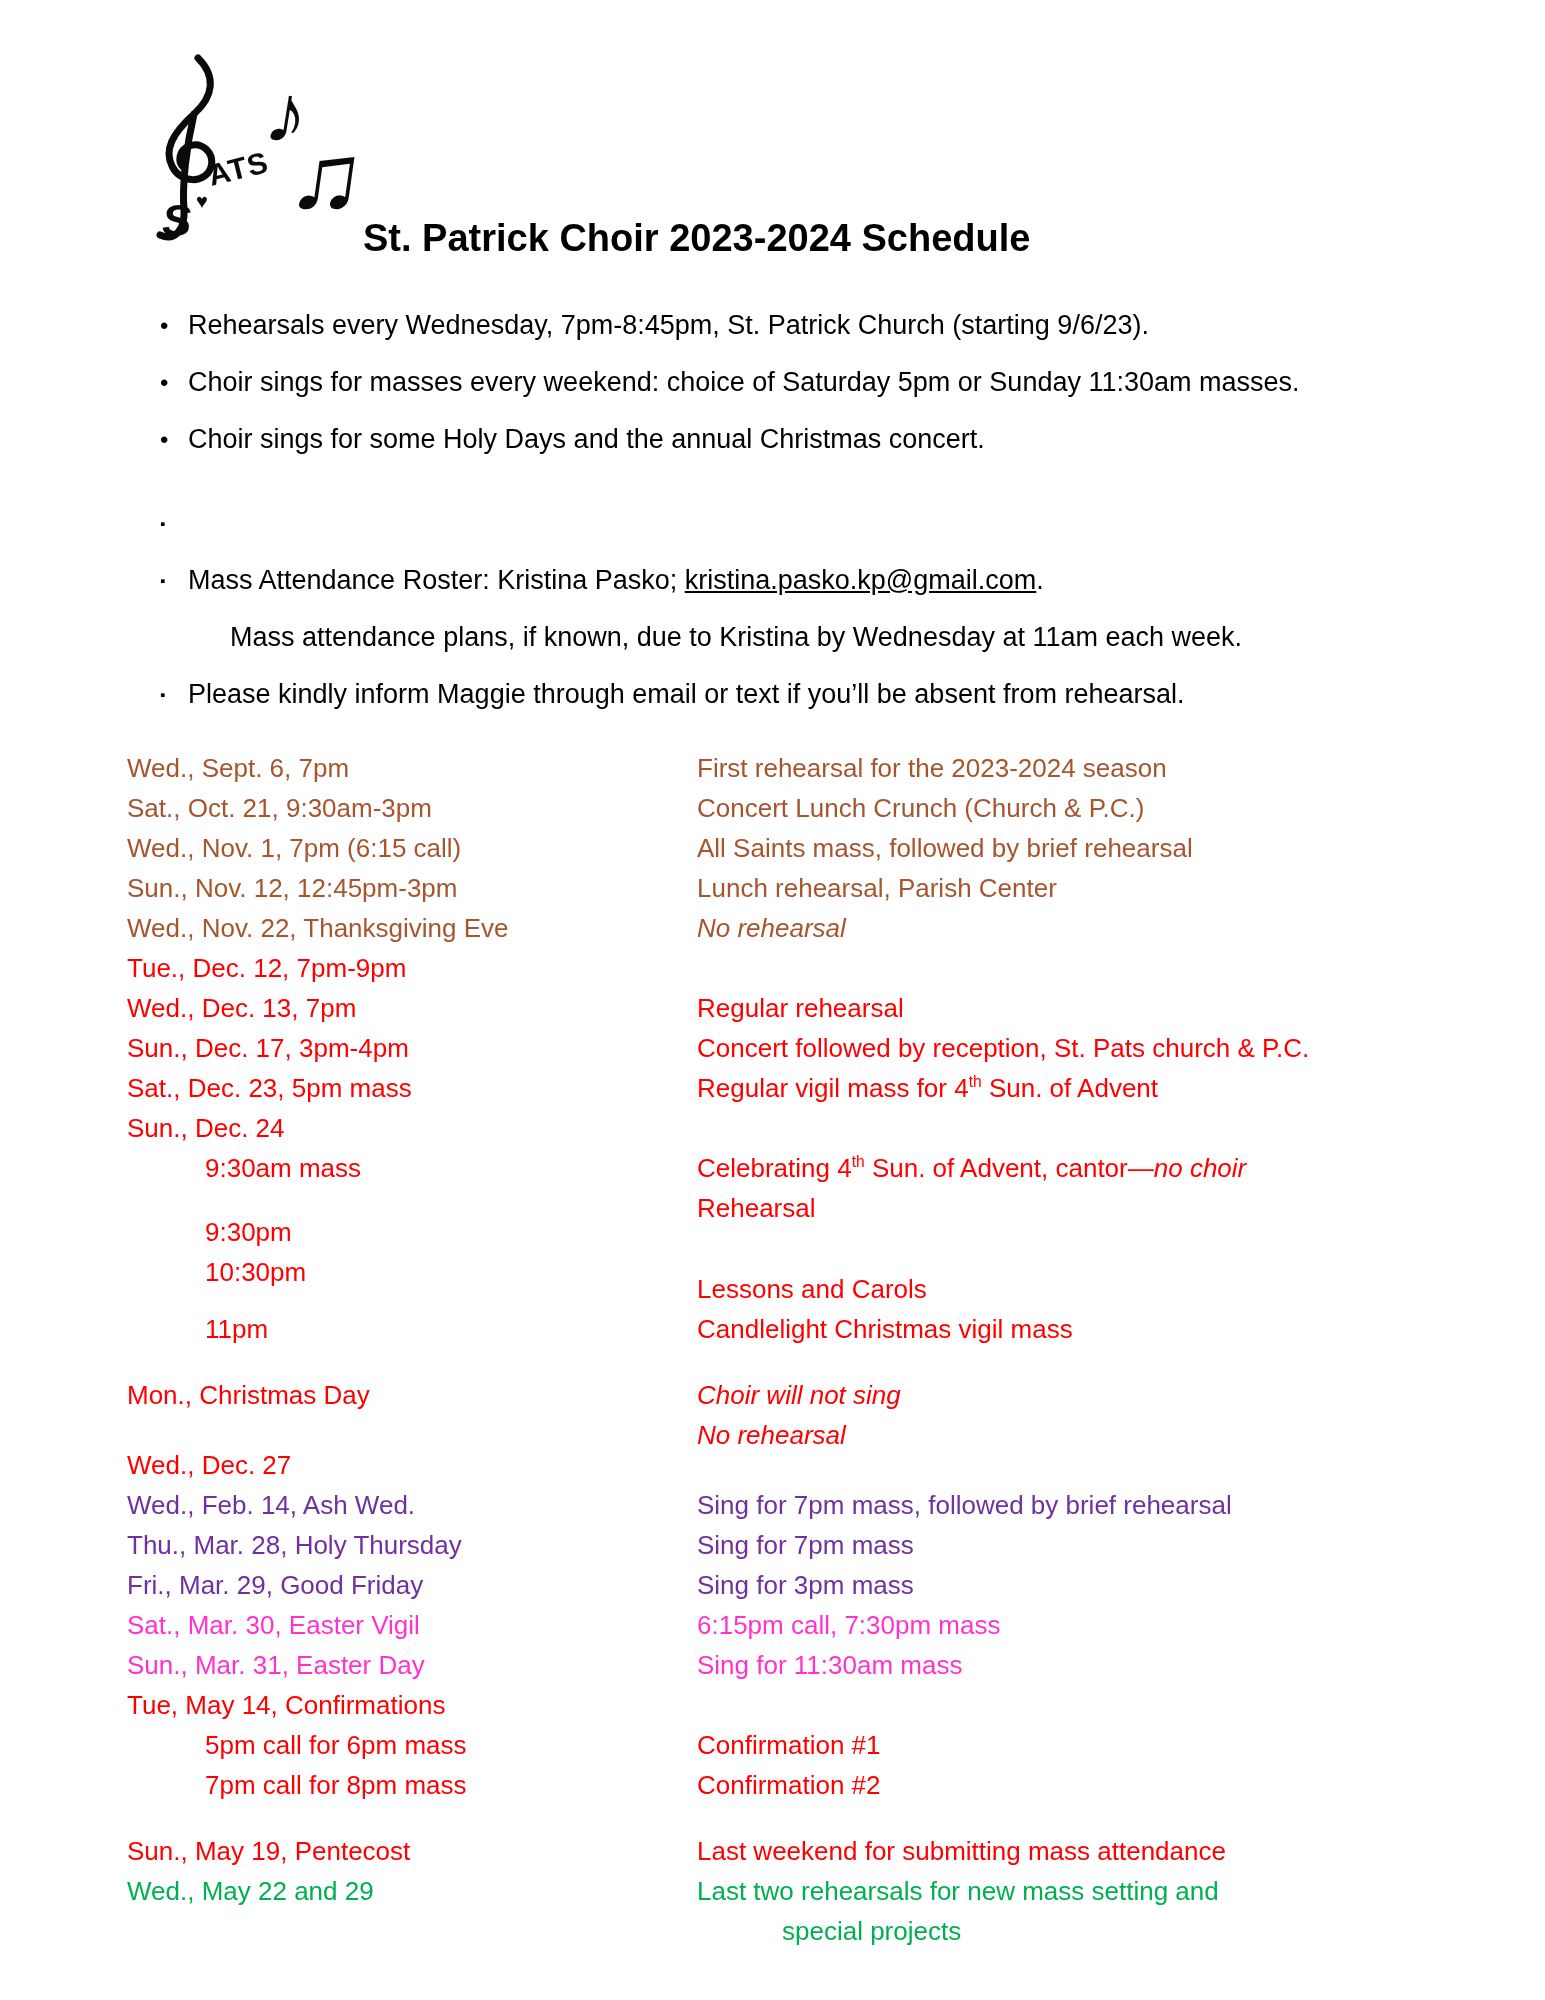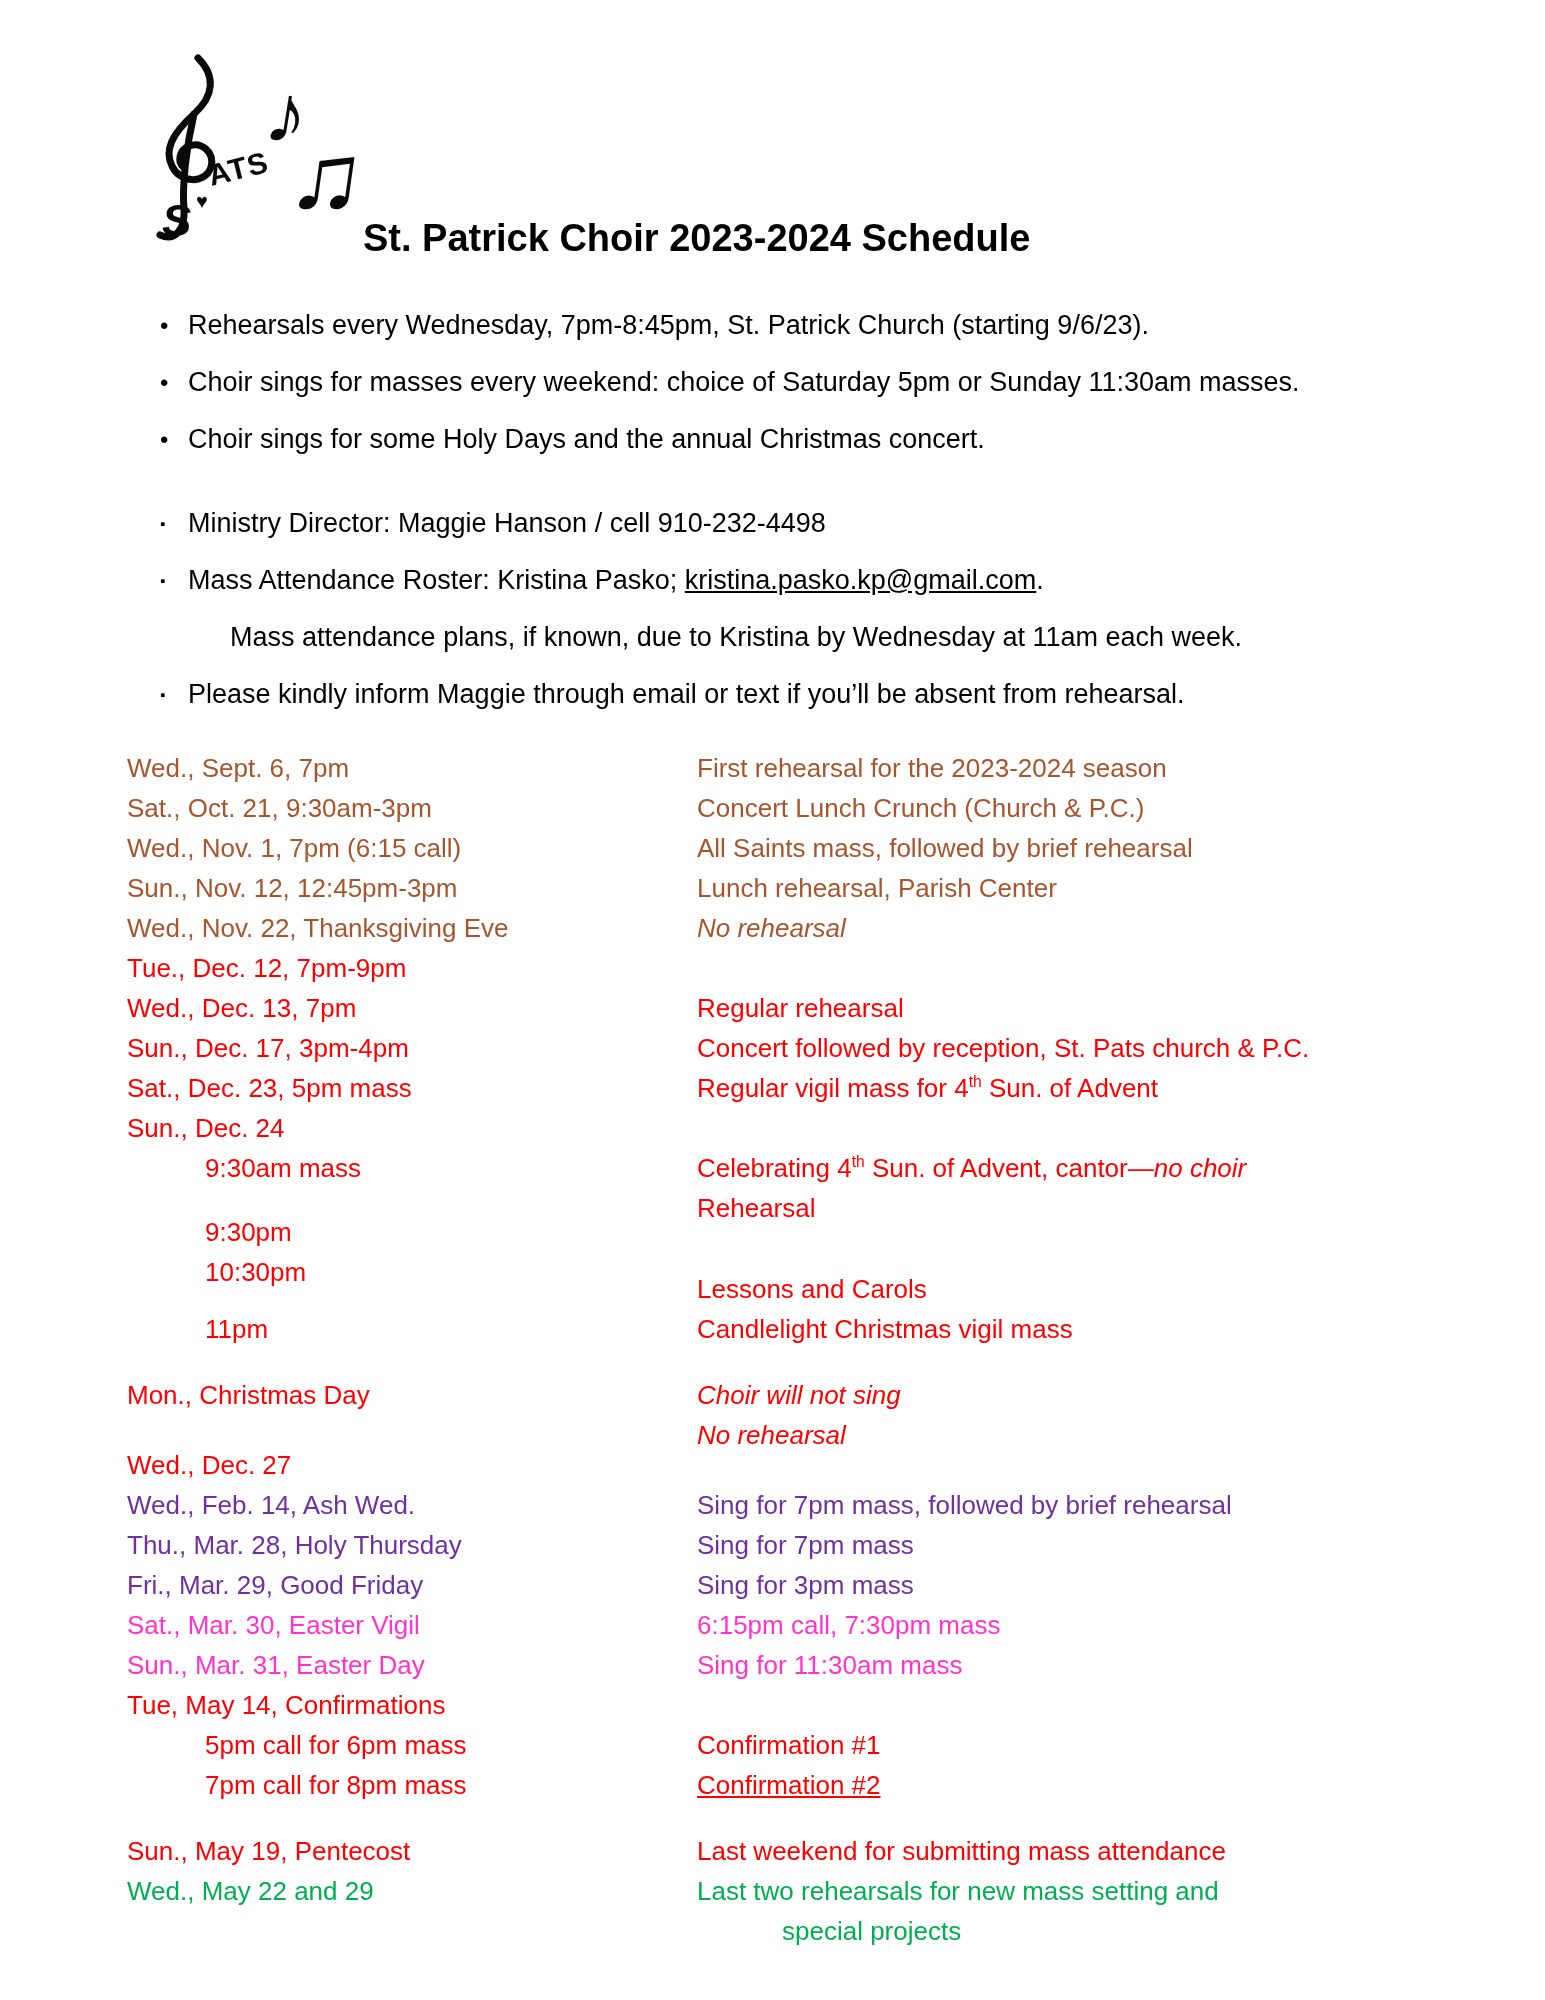--- a/index.html
+++ b/index.html
@@ -72,21 +72,20 @@
     </div>
     <div class="bitem">
       <span class="marker round">•</span>
       <span>Choir sings for some Holy Days and the annual Christmas concert.</span>
     </div>
   </div>
 
   <div id="info" class="blist">
     <div class="bitem">
       <span class="marker square">▪</span>
-      <span>Ministry Director: Maggie Hanson / cell 910-232-4498</span>
     </div>
     <div class="bitem">
       <span class="marker square">▪</span>
       <span><span>Mass Attendance Roster: Kristina Pasko; </span><span class="u">kristina.pasko.kp@gmail.com</span><span>.</span></span>
     </div>
     <div class="note-line">Mass attendance plans, if known, due to Kristina by Wednesday at 11am each week.</div>
     <div class="bitem">
       <span class="marker square">▪</span>
       <span>Please kindly inform Maggie through email or text if you’ll be absent from rehearsal.</span>
     </div>
@@ -179,21 +178,21 @@
       <div class="srow">
         <div class="sdate" style="color: rgb(255, 0, 0);">Tue, May 14, Confirmations</div>
         <div class="sdesc" style="color: rgb(255, 0, 0);"></div>
       </div>
       <div class="srow">
         <div class="sdate indent" style="color: rgb(255, 0, 0);">5pm call for 6pm mass</div>
         <div class="sdesc" style="color: rgb(255, 0, 0);"><span>Confirmation #1</span></div>
       </div>
       <div class="srow">
         <div class="sdate indent" style="color: rgb(255, 0, 0);">7pm call for 8pm mass</div>
-        <div class="sdesc" style="color: rgb(255, 0, 0); text-decoration: underline;"><span>Confirmation #2</span></div>
+        <div class="sdesc" style="color: rgb(255, 0, 0);"><span>Confirmation #2</span></div>
       </div>
       <div class="srow gap">
         <div class="sdate" style="color: rgb(255, 0, 0);">Sun., May 19, Pentecost</div>
         <div class="sdesc" style="color: rgb(255, 0, 0);"><span>Last weekend for submitting mass attendance</span></div>
       </div>
       <div class="srow">
         <div class="sdate" style="color: rgb(0, 176, 80);">Wed., May 22 and 29</div>
         <div class="sdesc" style="color: rgb(0, 176, 80);"><span>Last two rehearsals for new mass setting and</span></div>
       </div>
       <div class="srow">

